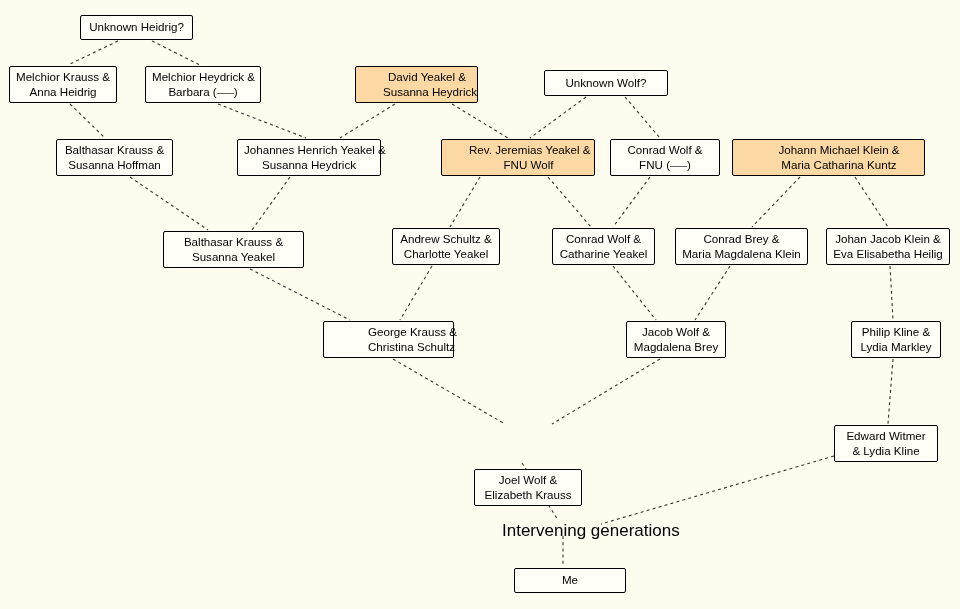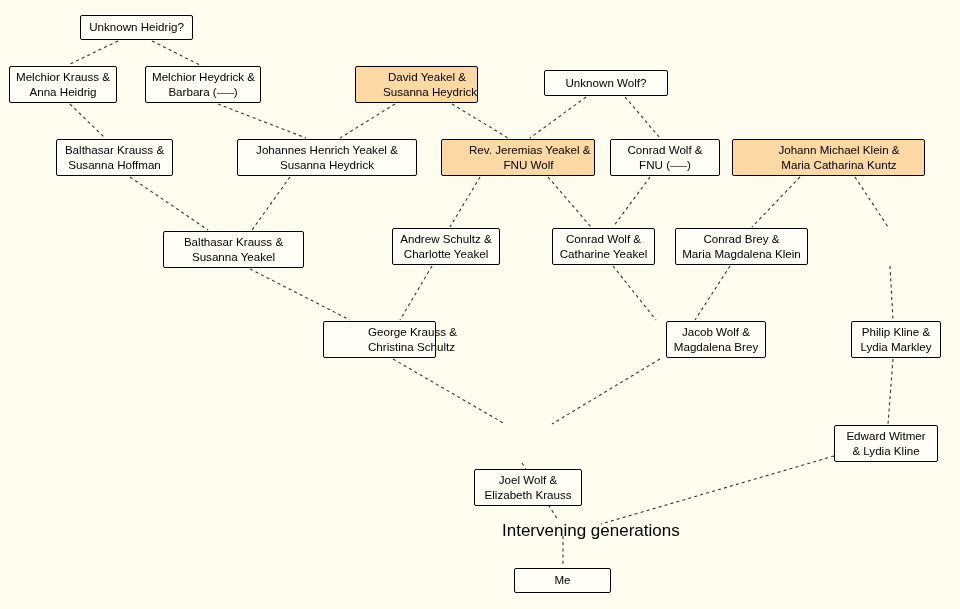--- a/index.html
+++ b/index.html
@@ -127,21 +127,21 @@
       <span class="node-text">
         <span class="node-line">Unknown Wolf?</span>
       </span>
     </div>
     <div class="node" style="left: 56px; top: 139px; width: 117px; height: 37px;">
       <span class="node-text">
         <span class="node-line">Balthasar Krauss &amp;</span>
         <span class="node-line">Susanna Hoffman</span>
       </span>
     </div>
-    <div class="node" style="left: 237px; top: 139px; width: 180px; height: 37px;">
+    <div class="node" style="left: 237px; top: 139px; width: 144px; height: 37px;">
       <span class="node-text">
         <span class="node-line">Johannes Henrich Yeakel &amp;</span>
         <span class="node-line">Susanna Heydrick</span>
       </span>
     </div>
     <div class="node highlight" style="left: 441px; top: 139px; width: 154px; height: 37px;">
       <span class="node-text">
         <span class="node-line">Rev. Jeremias Yeakel &amp;</span>
         <span class="node-line">FNU Wolf</span>
       </span>
@@ -175,27 +175,33 @@
         <span class="node-line">Conrad Wolf &amp;</span>
         <span class="node-line">Catharine Yeakel</span>
       </span>
     </div>
     <div class="node" style="left: 675px; top: 228px; width: 133px; height: 37px;">
       <span class="node-text">
         <span class="node-line">Conrad Brey &amp;</span>
         <span class="node-line">Maria Magdalena Klein</span>
       </span>
     </div>
-    <div class="node" style="left: 323px; top: 321px; width: 113px; height: 37px; padding-left: 44px;">
+    <div class="node" style="left: 826px; top: 228px; width: 124px; height: 37px;">
+      <span class="node-text">
+        <span class="node-line">Johan Jacob Klein &amp;</span>
+        <span class="node-line">Eva Elisabetha Heilig</span>
+      </span>
+    </div>
+    <div class="node" style="left: 323px; top: 321px; width: 131px; height: 37px; padding-left: 44px;">
       <span class="node-text">
         <span class="node-line">George Krauss &amp;</span>
         <span class="node-line">Christina Schultz</span>
       </span>
     </div>
-    <div class="node" style="left: 626px; top: 321px; width: 100px; height: 37px; margin-left: 40px;">
+    <div class="node" style="left: 626px; top: 321px; width: 100px; height: 37px;">
       <span class="node-text">
         <span class="node-line">Jacob Wolf &amp;</span>
         <span class="node-line">Magdalena Brey</span>
       </span>
     </div>
     <div class="node" style="left: 851px; top: 321px; width: 90px; height: 37px;">
       <span class="node-text">
         <span class="node-line">Philip Kline &amp;</span>
         <span class="node-line">Lydia Markley</span>
       </span>
@@ -205,19 +211,19 @@
         <span class="node-line">Joel Wolf &amp;</span>
         <span class="node-line">Elizabeth Krauss</span>
       </span>
     </div>
     <div class="node" style="left: 834px; top: 425px; width: 104px; height: 37px;">
       <span class="node-text">
         <span class="node-line">Edward Witmer</span>
         <span class="node-line">&amp; Lydia Kline</span>
       </span>
     </div>
-    <div class="node" style="left: 514px; top: 568px; width: 97px; height: 25px;">
+    <div class="node" style="left: 514px; top: 568px; width: 112px; height: 25px;">
       <span class="node-text">
         <span class="node-line">Me</span>
       </span>
     </div>
     <div class="plain-label" style="left: 502px; top: 524px;">Intervening generations</div>
   </div>
 
 </body></html>

